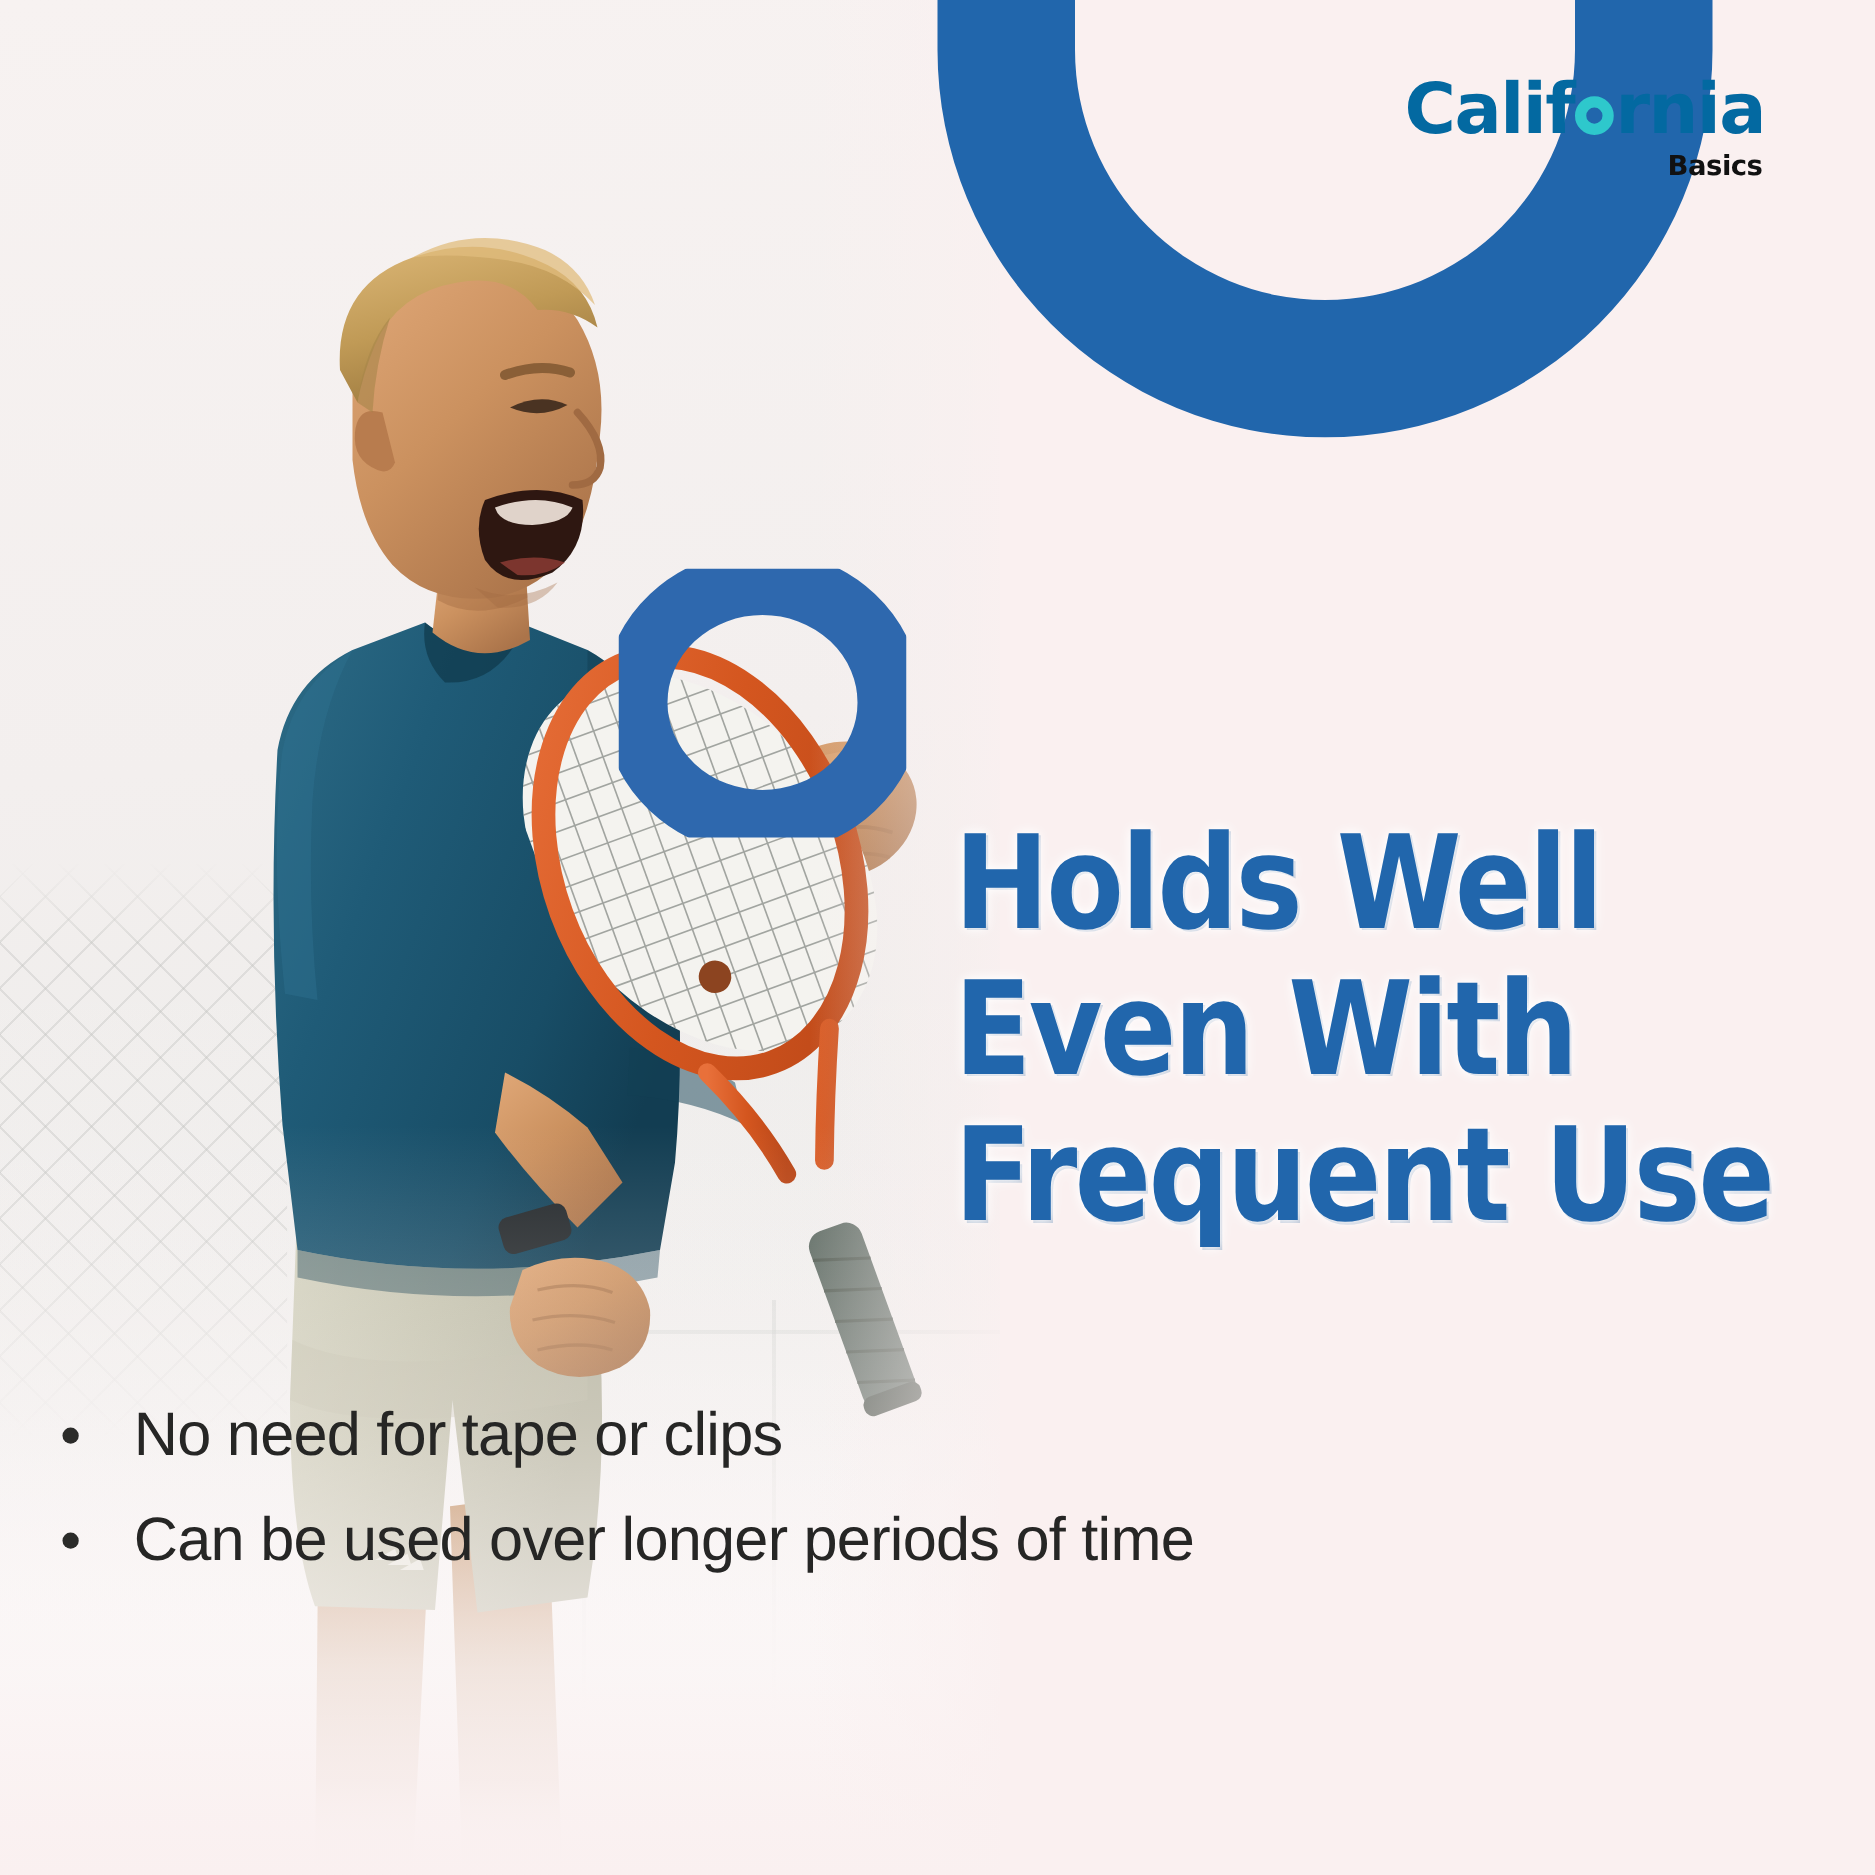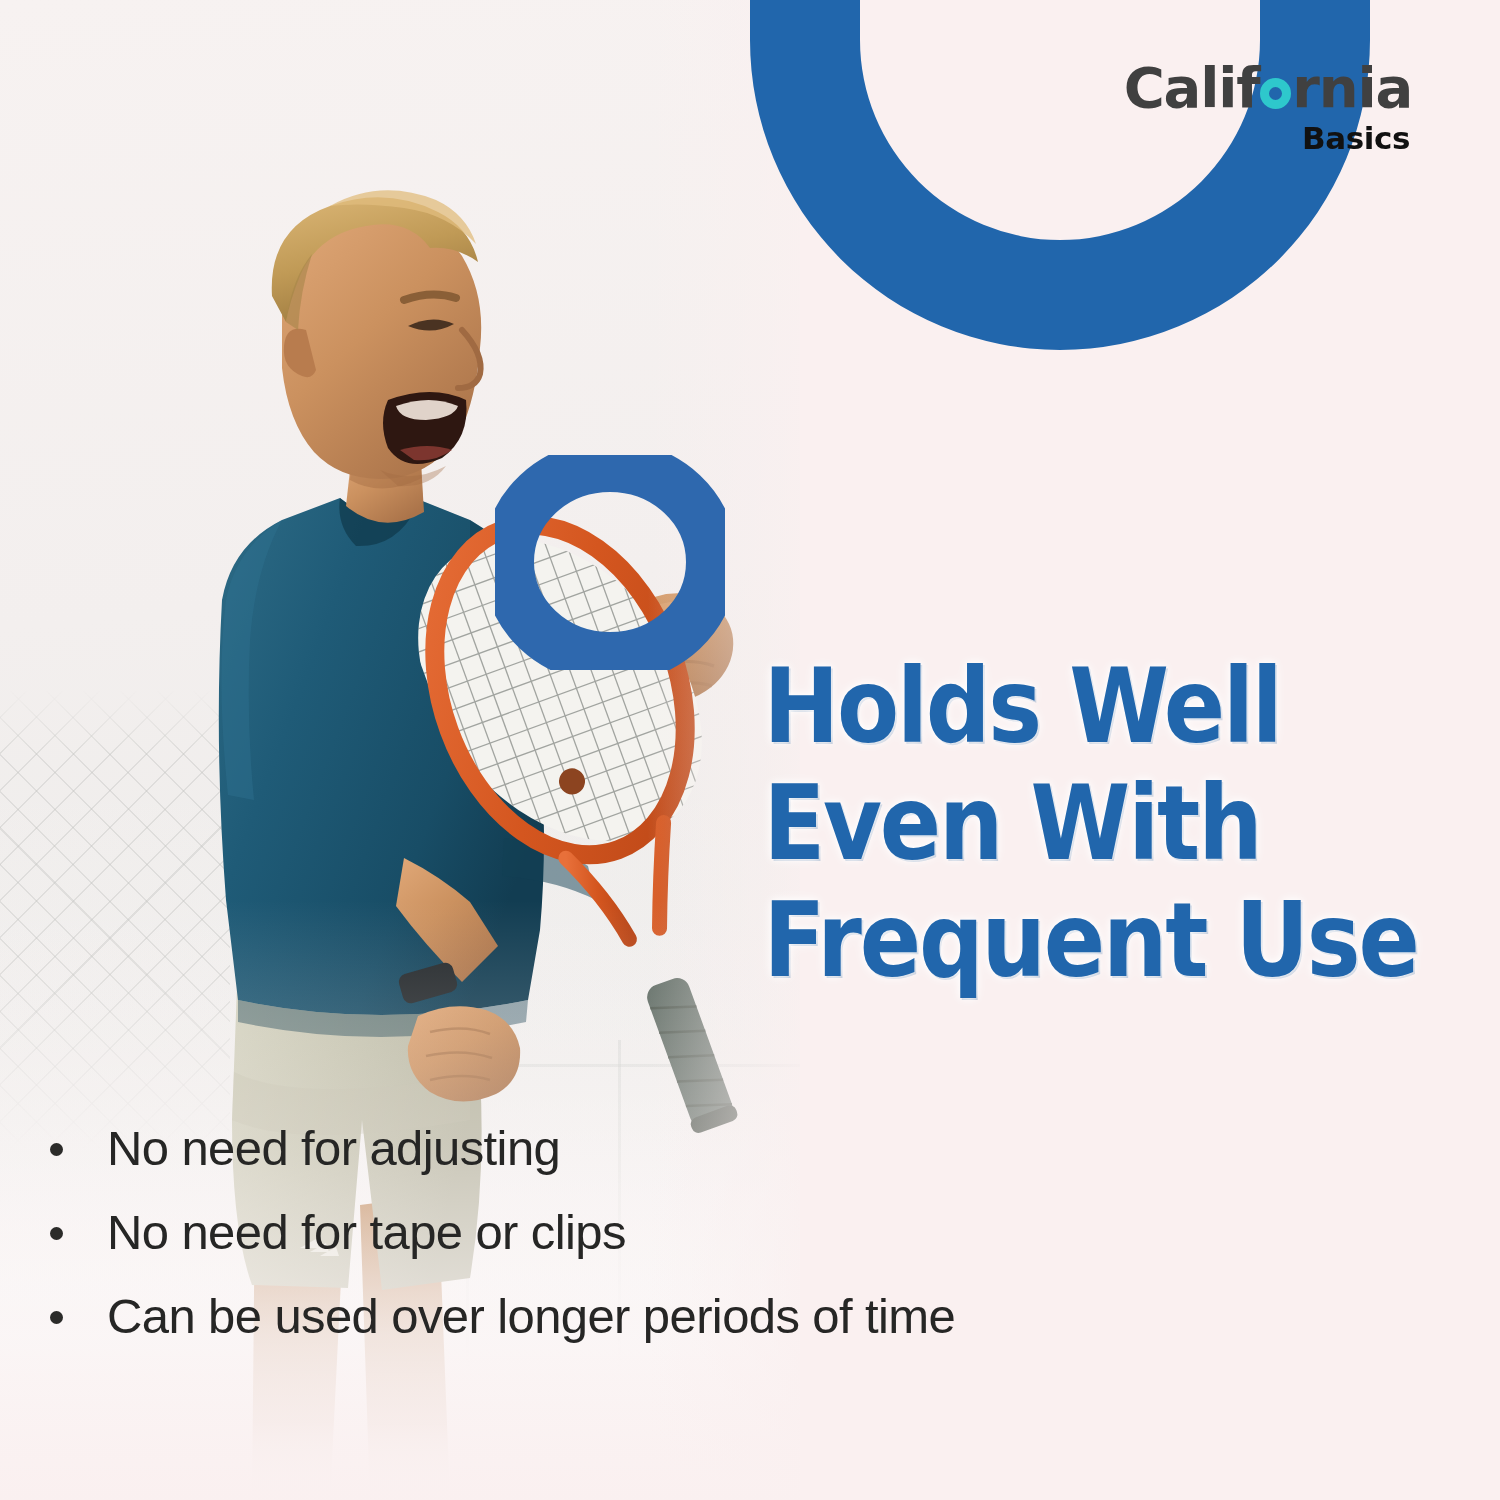--- a/index.html
+++ b/index.html
@@ -81,37 +81,37 @@
   .arc-big { position: absolute; left: 560px; top: -430px; width: 1000px; height: 950px; }
   .ring-small { position: absolute; left: 495px; top: 455px; width: 230px; height: 215px; }
 
   
   .logo { position: absolute; right: 88px; top: 60px; text-align: right; }
   .logo-main {
     font-family: "DejaVu Sans", sans-serif;
     font-weight: 700;
     font-size: 56px;
     line-height: 1;
-    color: #404040;
+    color: #0369a1;
     letter-spacing: -1.2px;
     white-space: nowrap;
   }
   .logo-main .teal-o {
     display: inline-block;
     width: 31px; height: 31px;
     border: 9px solid #2ec8cc;
     border-radius: 50%;
     box-sizing: border-box;
     vertical-align: -2px;
     margin: 0 1px;
   }
   .logo-sub {
     font-family: "DejaVu Sans", sans-serif;
     font-weight: 700;
-    font-size: 31px;
+    font-size: 22px;
     line-height: 1;
     color: #111111;
     letter-spacing: -0.4px;
     margin-top: 7px;
     margin-right: 2px;
   }
 
   
   .headline {
     position: absolute;
@@ -384,24 +384,20 @@
 
   <div class="headline">
     <div class="headline-line">Holds Well</div>
     <div class="headline-line">Even With</div>
     <div class="headline-line">Frequent Use</div>
   </div>
 
   <div class="bullets">
     <div class="bullet-row">
       <span class="bullet-dot"></span>
-      <span class="bullet-text">No need for adjusting</span>
-    </div>
-    <div class="bullet-row">
-      <span class="bullet-dot"></span>
       <span class="bullet-text">No need for tape or clips</span>
     </div>
     <div class="bullet-row">
       <span class="bullet-dot"></span>
       <span class="bullet-text">Can be used over longer periods of time</span>
     </div>
   </div>
 
 </div>
 

